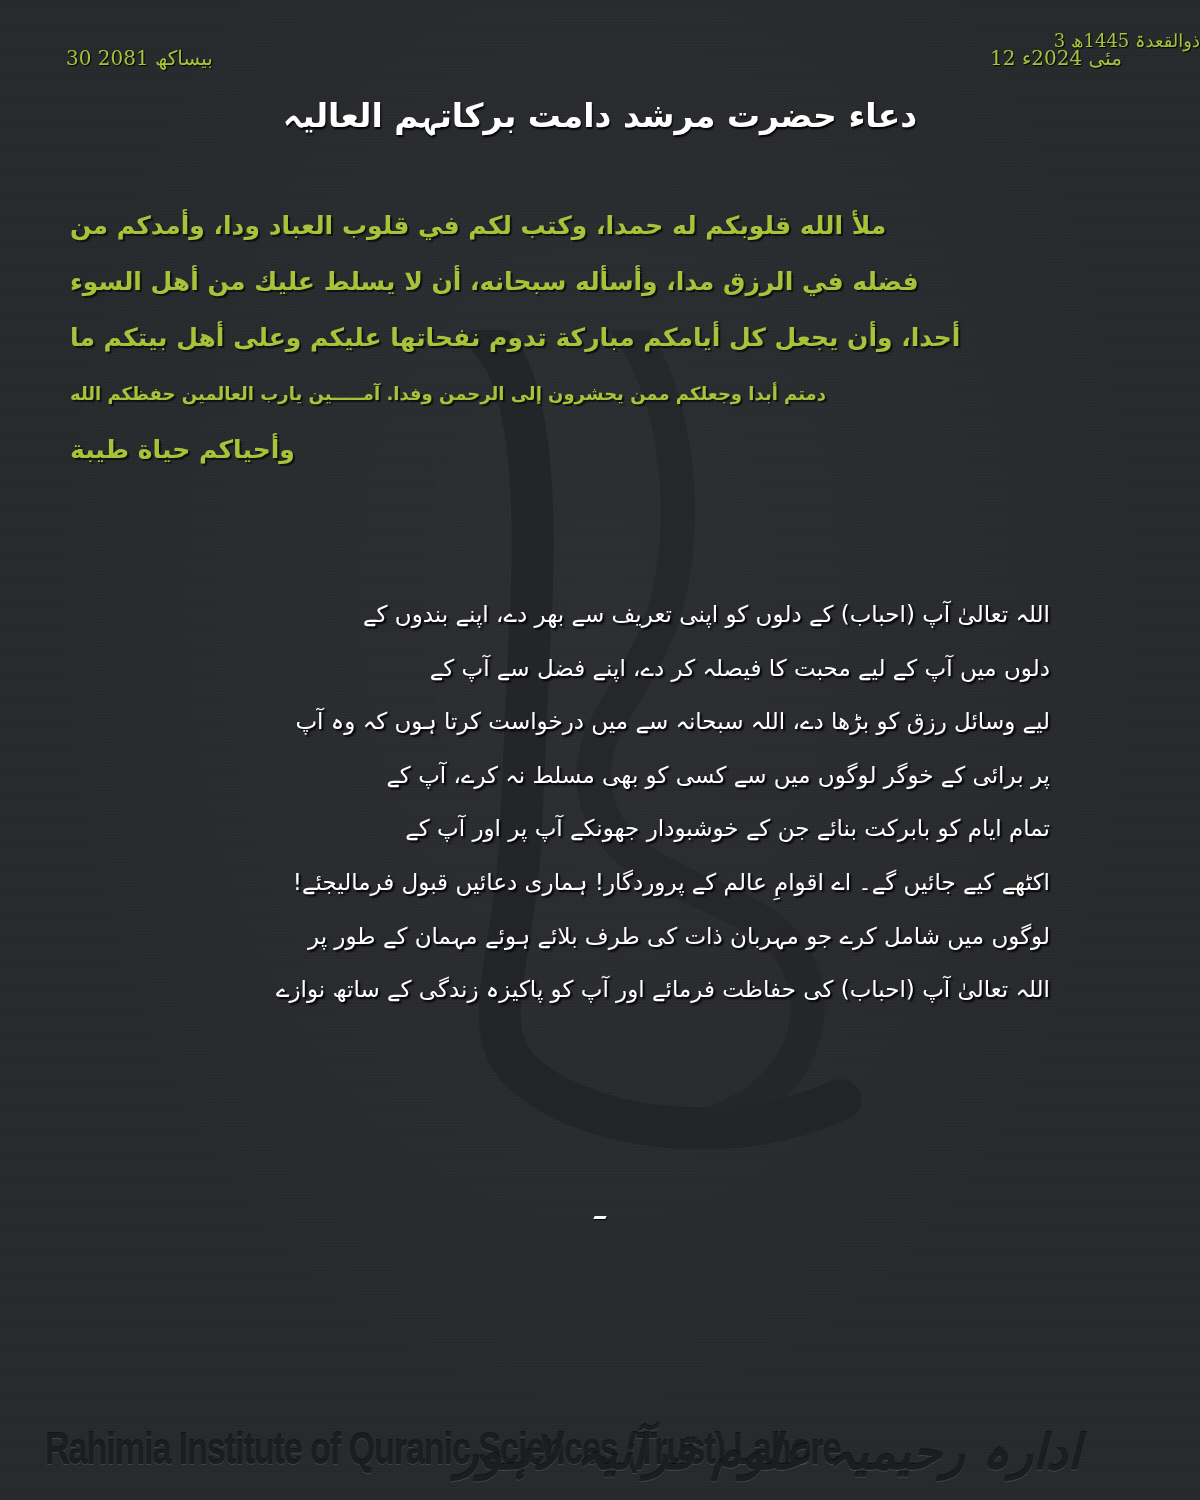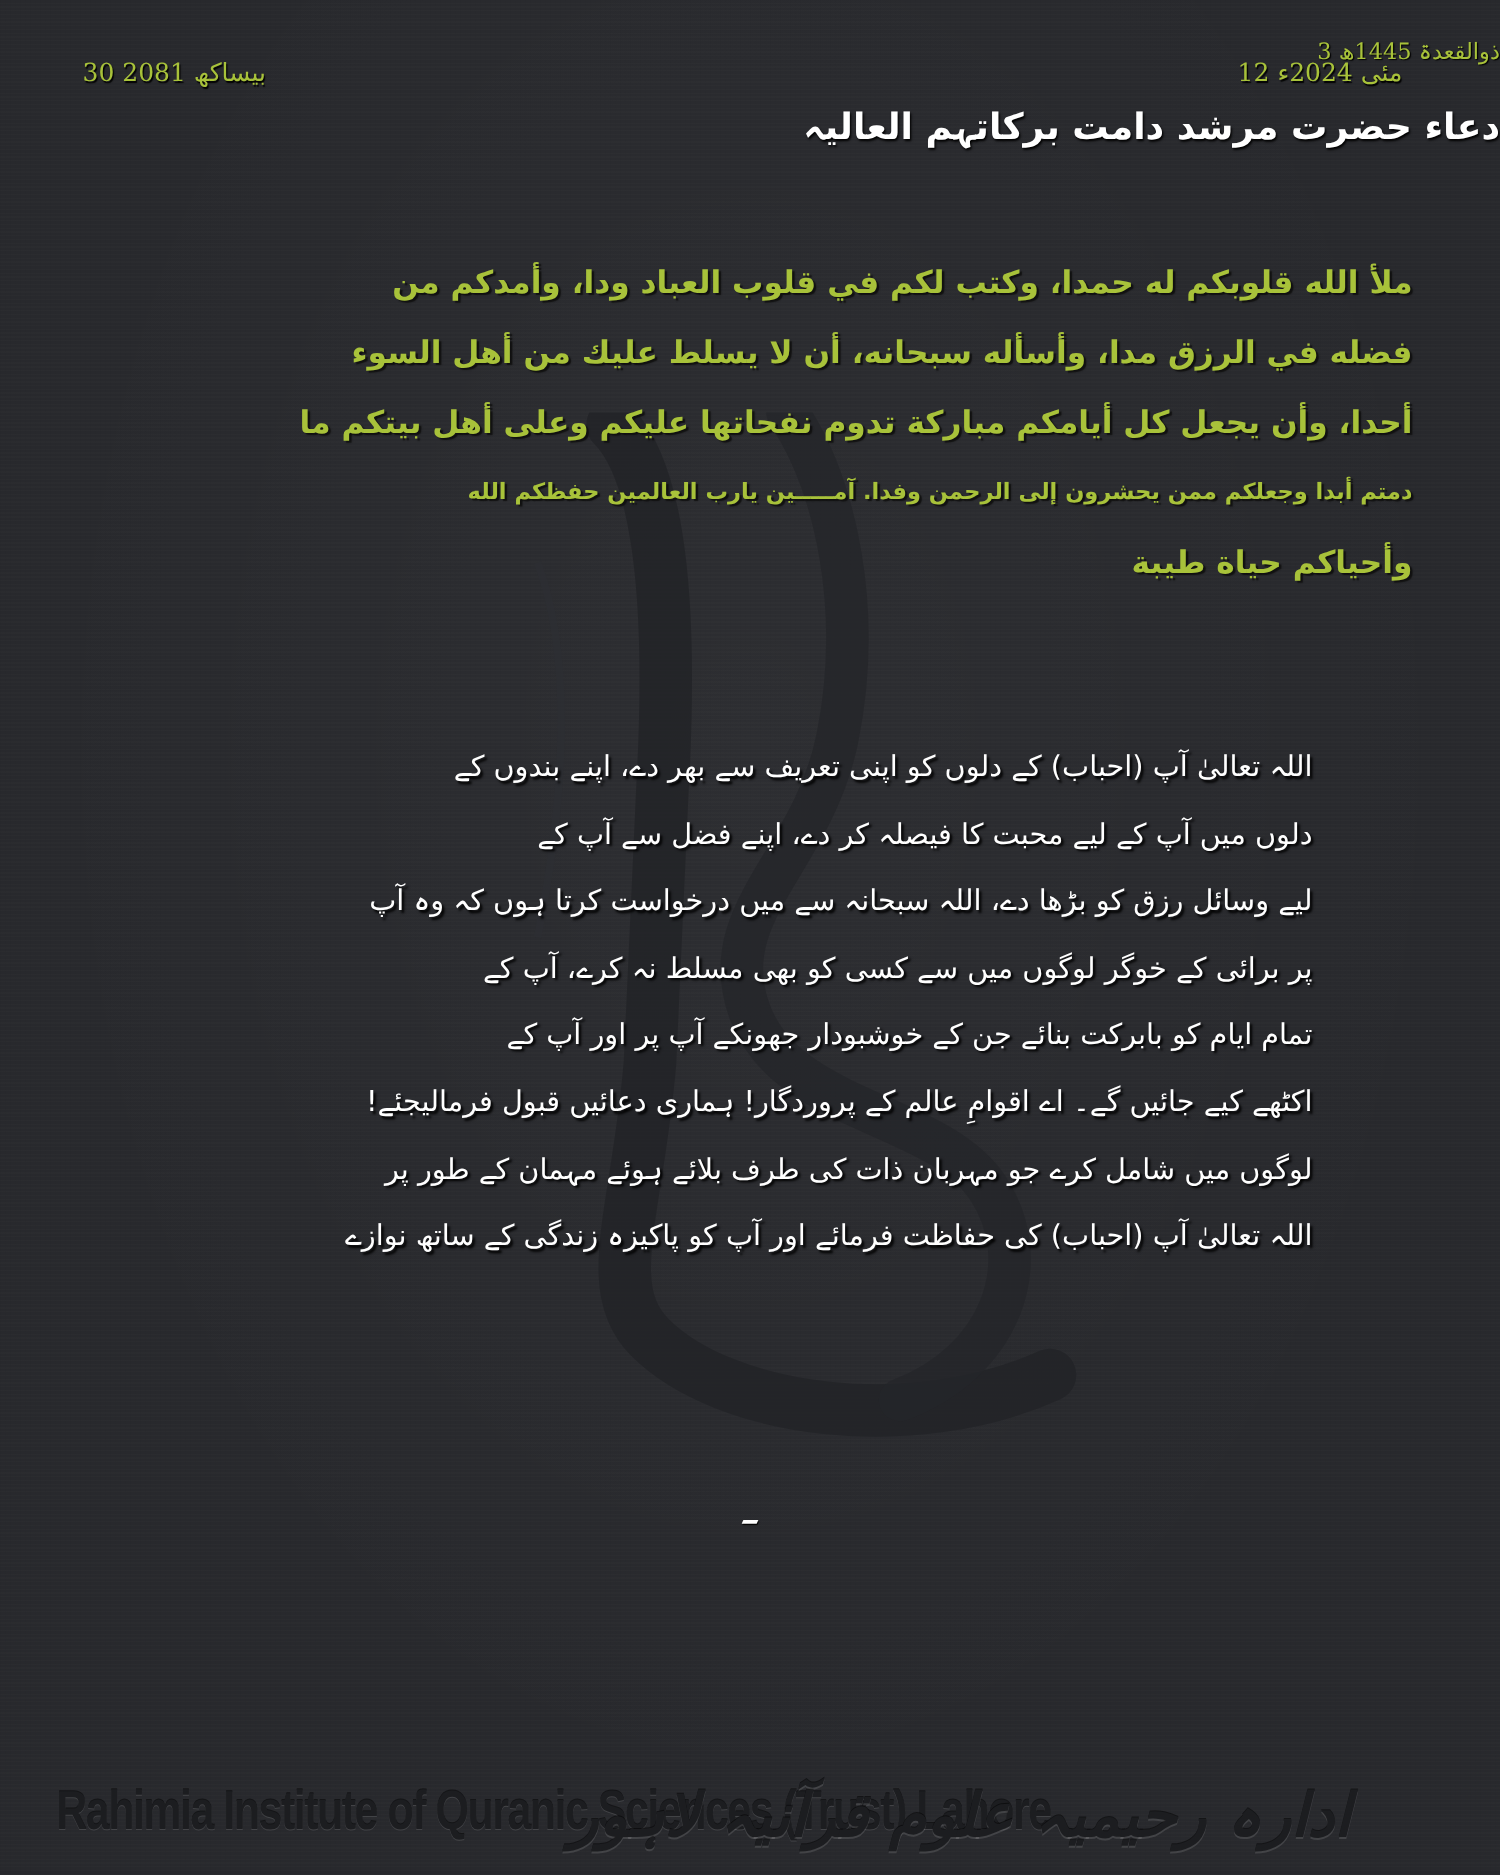--- a/index.html
+++ b/index.html
@@ -33,35 +33,36 @@
       font-size: 20px;
       text-shadow: 1px 1px 1px #000;
       white-space: nowrap;
     }
     .date-bikrami { left: 66px; top: 46px; }
     .date-gregorian { right: 78px; top: 46px; }
     .date-hijri { left: 0; right: 0; top: 30px; text-align: right; font-size: 18px; }
     .title {
       position: absolute;
       left: 0; right: 0;
-      top: 84px;
+      top: 96px;
+      text-align: center;
       color: #ffffff;
       font-family: "DejaVu Sans", sans-serif;
-      font-size: 29px;
+      font-size: 33px;
       font-weight: bold;
       direction: rtl;
       text-shadow: 1px 2px 2px #000;
     }
     .arabic-block {
       position: absolute;
       left: 70px;
       width: 1060px;
       top: 198px;
       direction: rtl;
-      text-align: right;
+      text-align: left;
       color: #a8c23a;
       font-family: "DejaVu Sans", sans-serif;
       font-weight: bold;
       text-shadow: 2px 2px 1px #111;
     }
     .arabic-line {
       font-size: 25px;
       height: 56px;
       line-height: 56px;
       white-space: nowrap;

